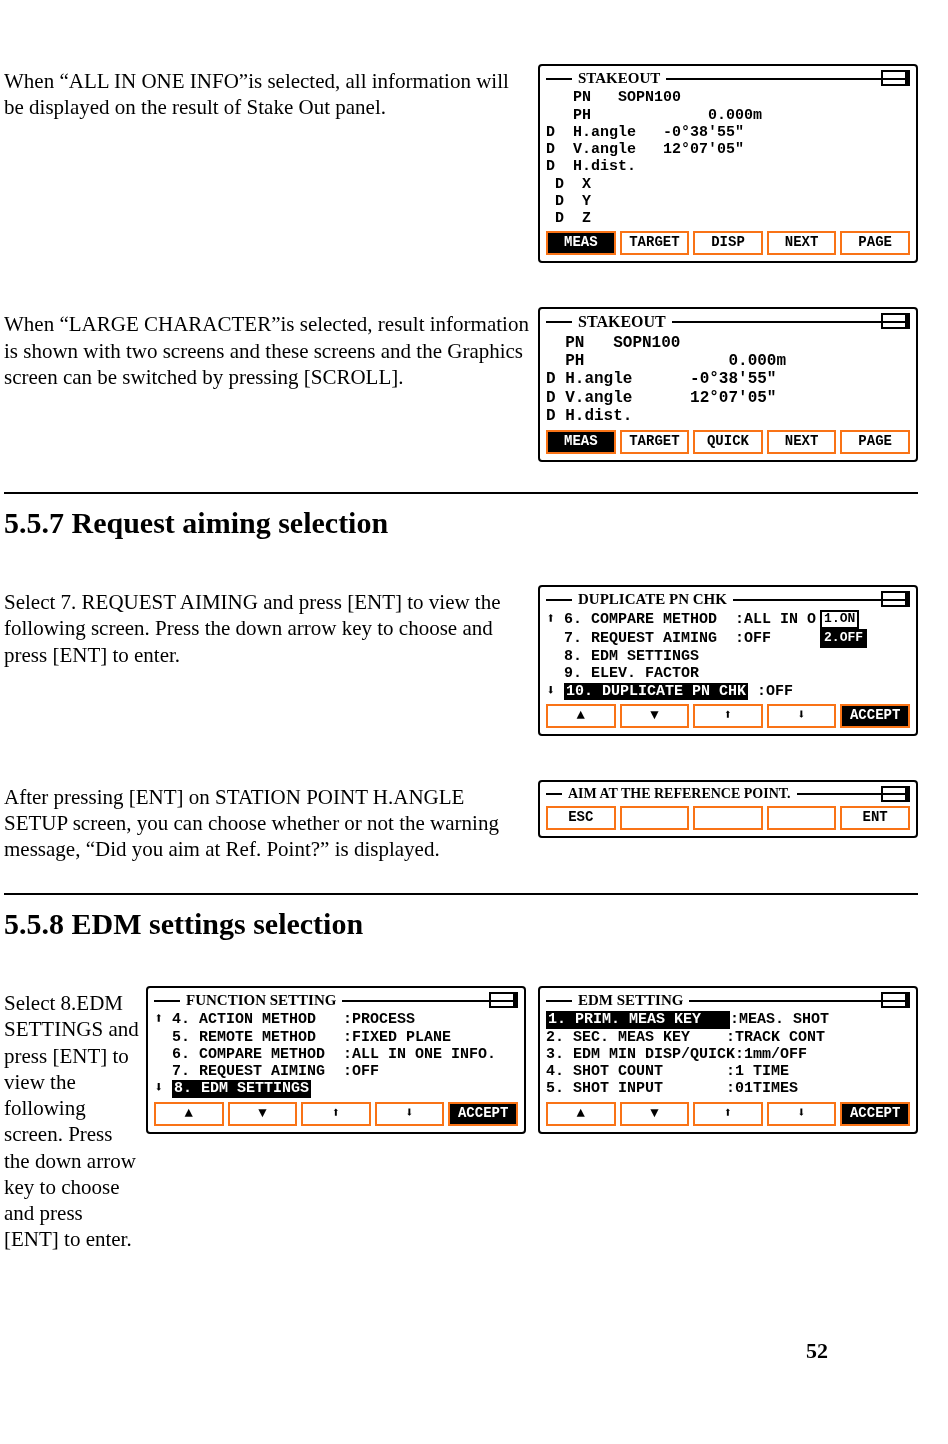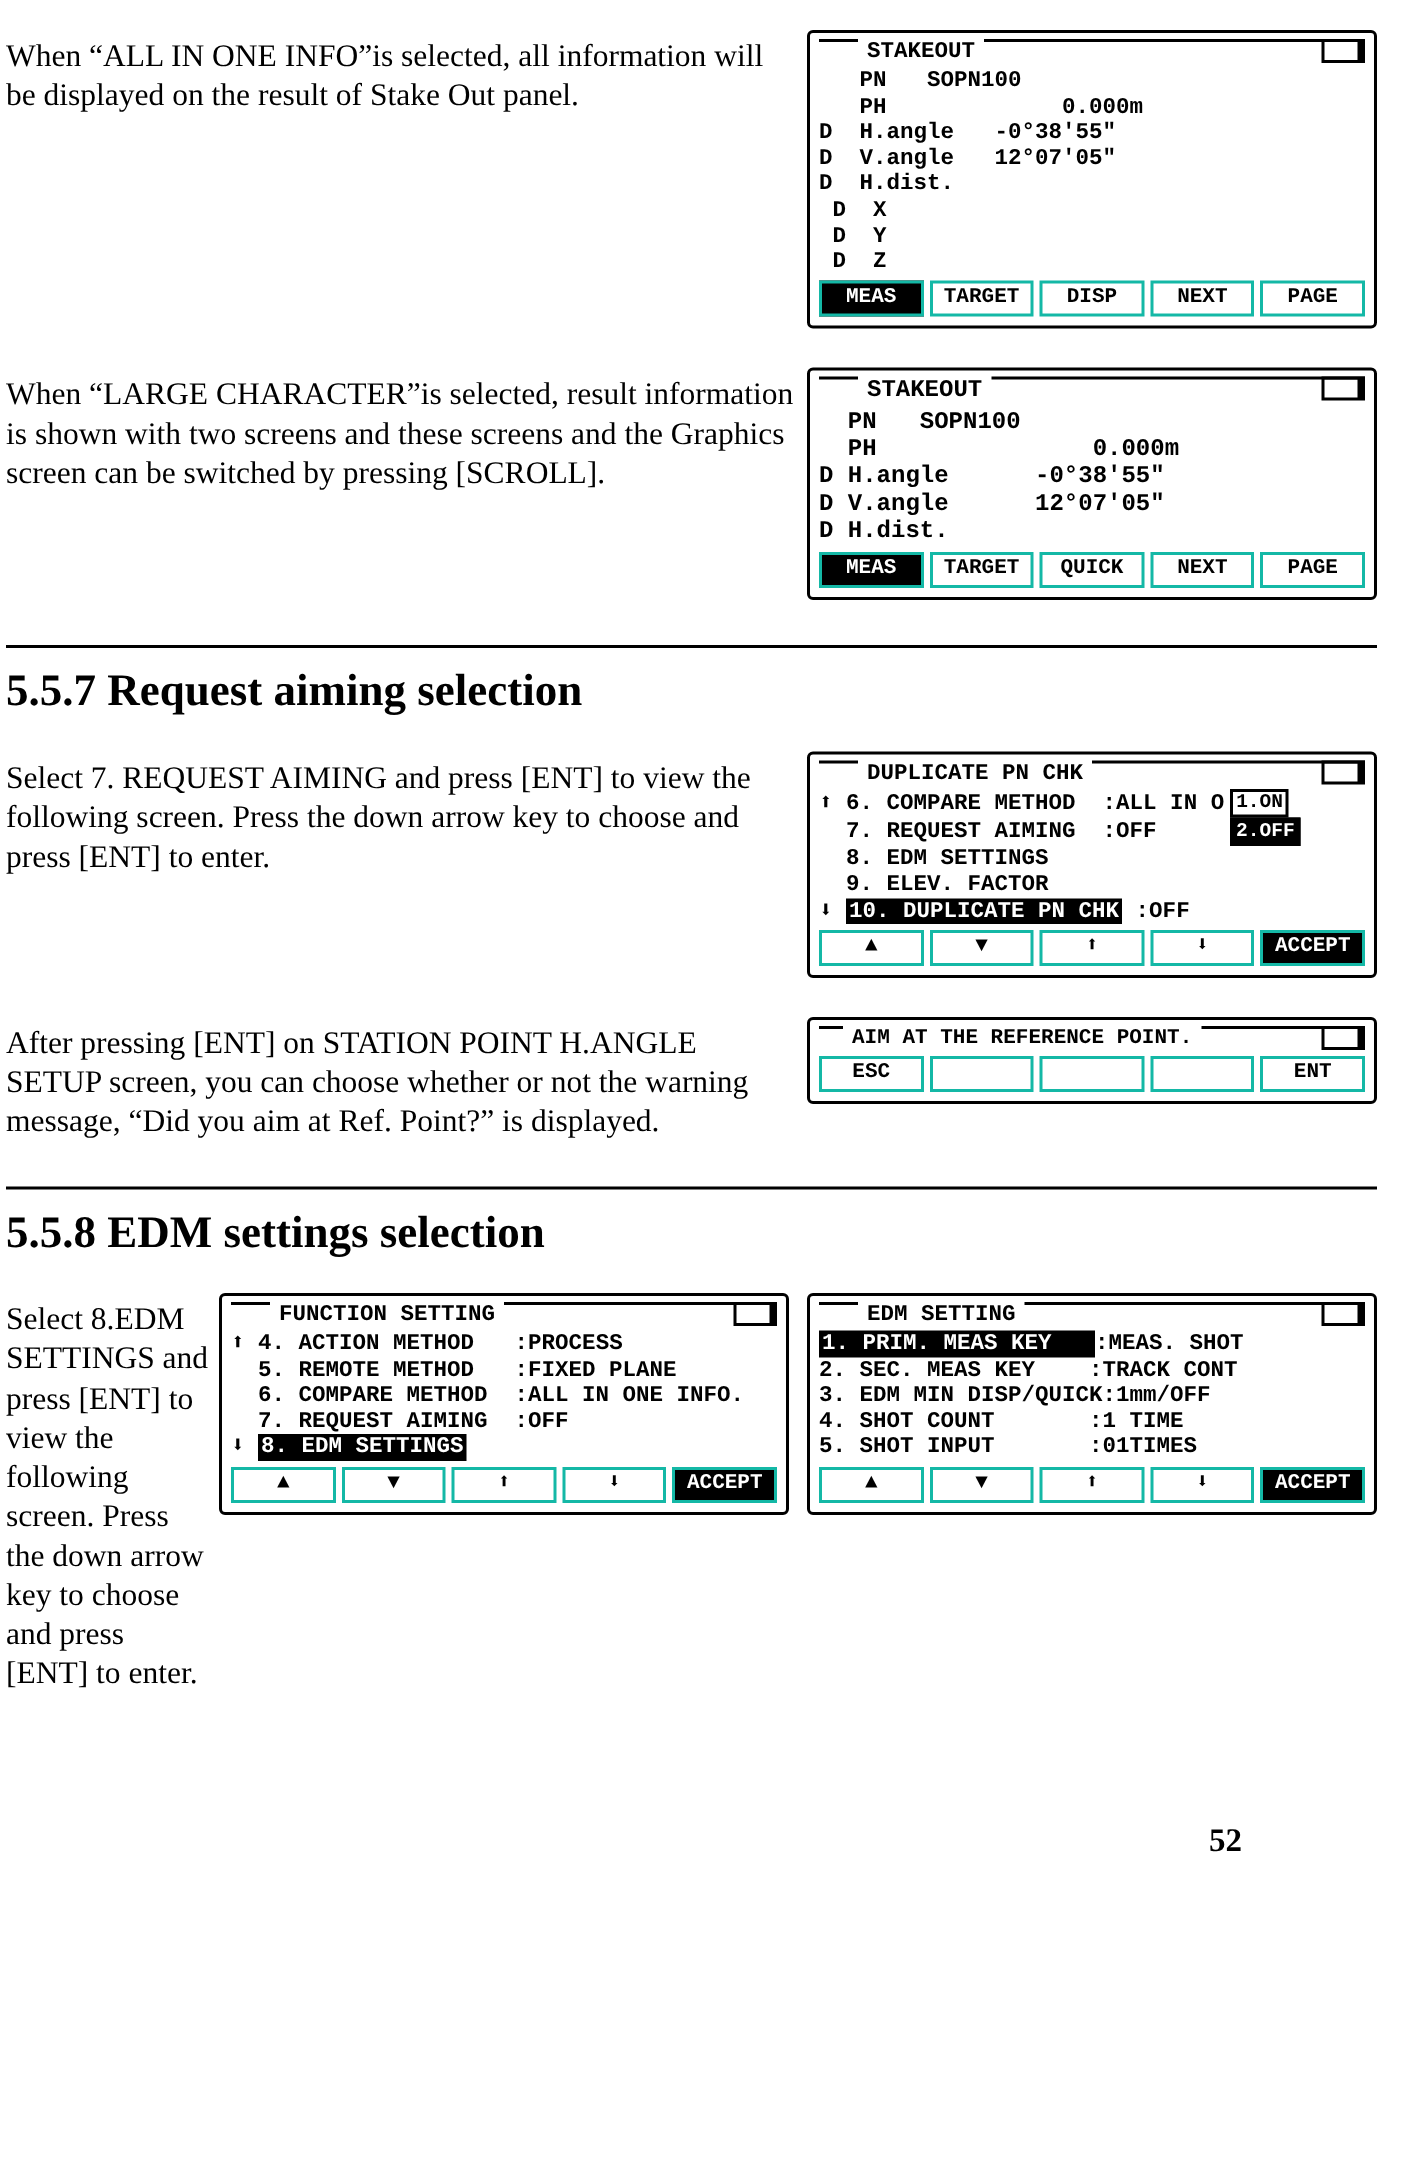--- a/index.html
+++ b/index.html
@@ -15,20 +15,21 @@
   .page {
     box-sizing: border-box;
     width: 948px;
     padding: 20px 30px 0 4px;
   }
   .row {
     display: flex;
     align-items: flex-start;
     gap: 6px;
     margin-bottom: 26px;
+    margin-top: 44px;
   }
   .txt {
     flex: 1 1 auto;
     padding-top: 4px;
   }
   .hr {
     border: none;
     border-top: 2px solid #000;
     margin: 30px 0 10px 0;
   }
@@ -47,22 +48,24 @@
     font-family: "Courier New", Courier, monospace;
     font-size: 15px;
     font-weight: bold;
     line-height: 1.15;
     padding: 4px 6px 6px 6px;
     box-sizing: border-box;
     position: relative;
   }
   .lcd-title-row {
     display: flex;
+    align-items: center;
     gap: 6px;
     margin-bottom: 2px;
+    font-family: Liberation Serif, serif;
   }
   .lcd-rule {
     flex: 0 0 auto;
     height: 2px;
     background: #000;
   }
   .lcd-title {
     white-space: pre;
   }
   .lcd-body {
@@ -77,21 +80,21 @@
     align-items: center;
   }
   .lcd-line span { white-space: pre; }
   .softkeys {
     display: flex;
     gap: 4px;
     margin-top: 4px;
   }
   .sk {
     flex: 1 1 0;
-    border: 2px solid #14b8a6;
+    border: 2px solid #f97316;
     text-align: center;
     padding: 0 2px;
     font-weight: bold;
     height: 20px;
     line-height: 18px;
     font-size: 14px;
     white-space: nowrap;
     overflow: hidden;
   }
   .sk.inv {

